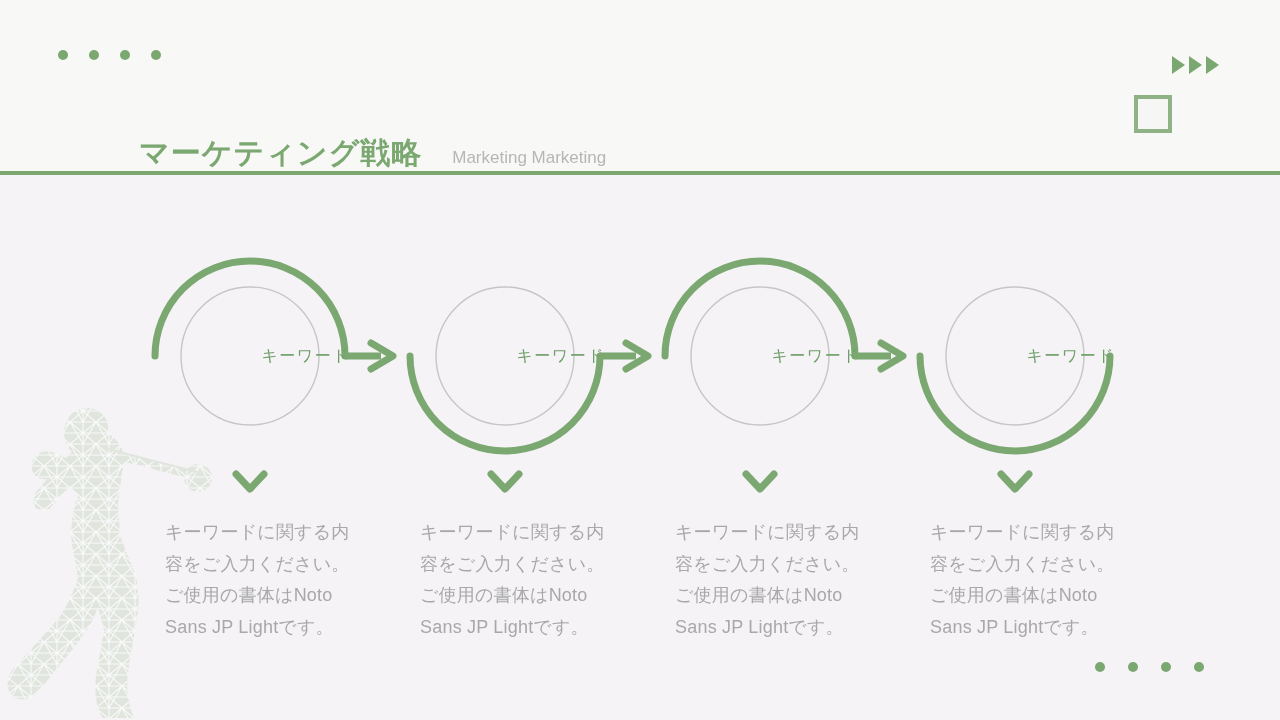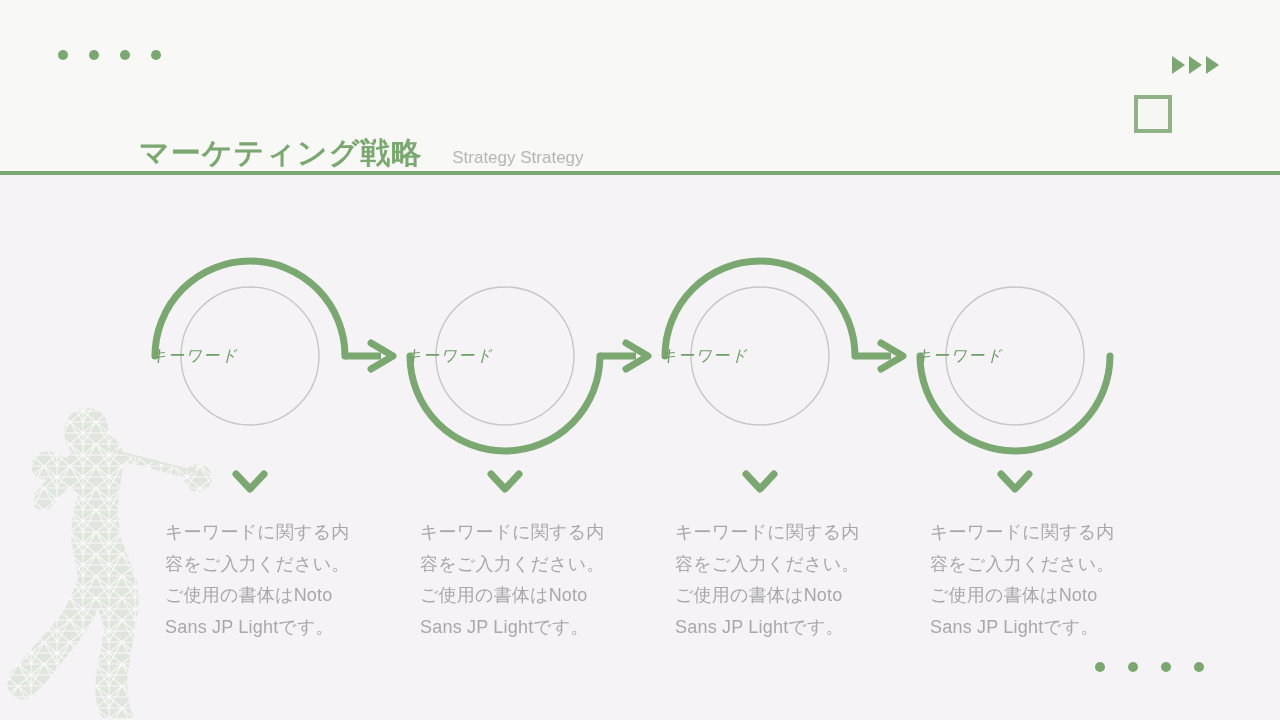--- a/index.html
+++ b/index.html
@@ -122,25 +122,24 @@
   
   #diagram {
     position: absolute;
     left: 0; top: 0;
     width: 1280px; height: 720px;
     pointer-events: none;
   }
   .circle-label {
     position: absolute;
     width: 200px;
-    text-align: left;
+    text-align: right;
     font-size: 16px;
     color: #6f9f69;
     letter-spacing: 1.5px;
-    font-style: italic;
   }
   .body-text {
     position: absolute;
     width: 190px;
     font-size: 18px;
     line-height: 1.75;
     color: #a8a8a8;
     letter-spacing: 0.2px;
   }
 </style>
@@ -202,21 +201,21 @@
       </pattern>
     </defs>
     <g clip-path="url(#golferClip)">
       <rect x="0" y="0" width="250" height="320" fill="url(#poly)"></rect>
     </g>
     <path d="M112,48 L205,72" stroke="#cfdcc9" stroke-width="2" fill="none"></path>
   </svg>
 
   <div class="title-row">
     <span class="title-jp">マーケティング戦略</span>
-    <span class="title-en">Strategy Strategy</span>
+    <span class="title-en">Marketing Marketing</span>
   </div>
 
   <svg id="diagram" viewBox="0 0 1280 720">
     <g id="diagram-shapes">
         <path d="M 155 356 A 95 95 0 0 1 345 356" fill="none" stroke="#7aa870" stroke-width="7" stroke-linecap="round"></path>
         <circle cx="250" cy="356" r="69" fill="none" stroke="#c6c6c6" stroke-width="1.4"></circle>
         <path d="M 345 356 L 381 356" fill="none" stroke="#7aa870" stroke-width="7" stroke-linecap="butt"></path>
         <path d="M 371 343 L 393 356 L 371 369" fill="none" stroke="#7aa870" stroke-width="7" stroke-linecap="round" stroke-linejoin="round"></path>
         <path d="M 236 474 L 250 489 L 264 474" fill="none" stroke="#7aa870" stroke-width="7" stroke-linecap="round" stroke-linejoin="round"></path>
         <path d="M 410 356 A 95 95 0 0 0 600 356" fill="none" stroke="#7aa870" stroke-width="7" stroke-linecap="round"></path>

